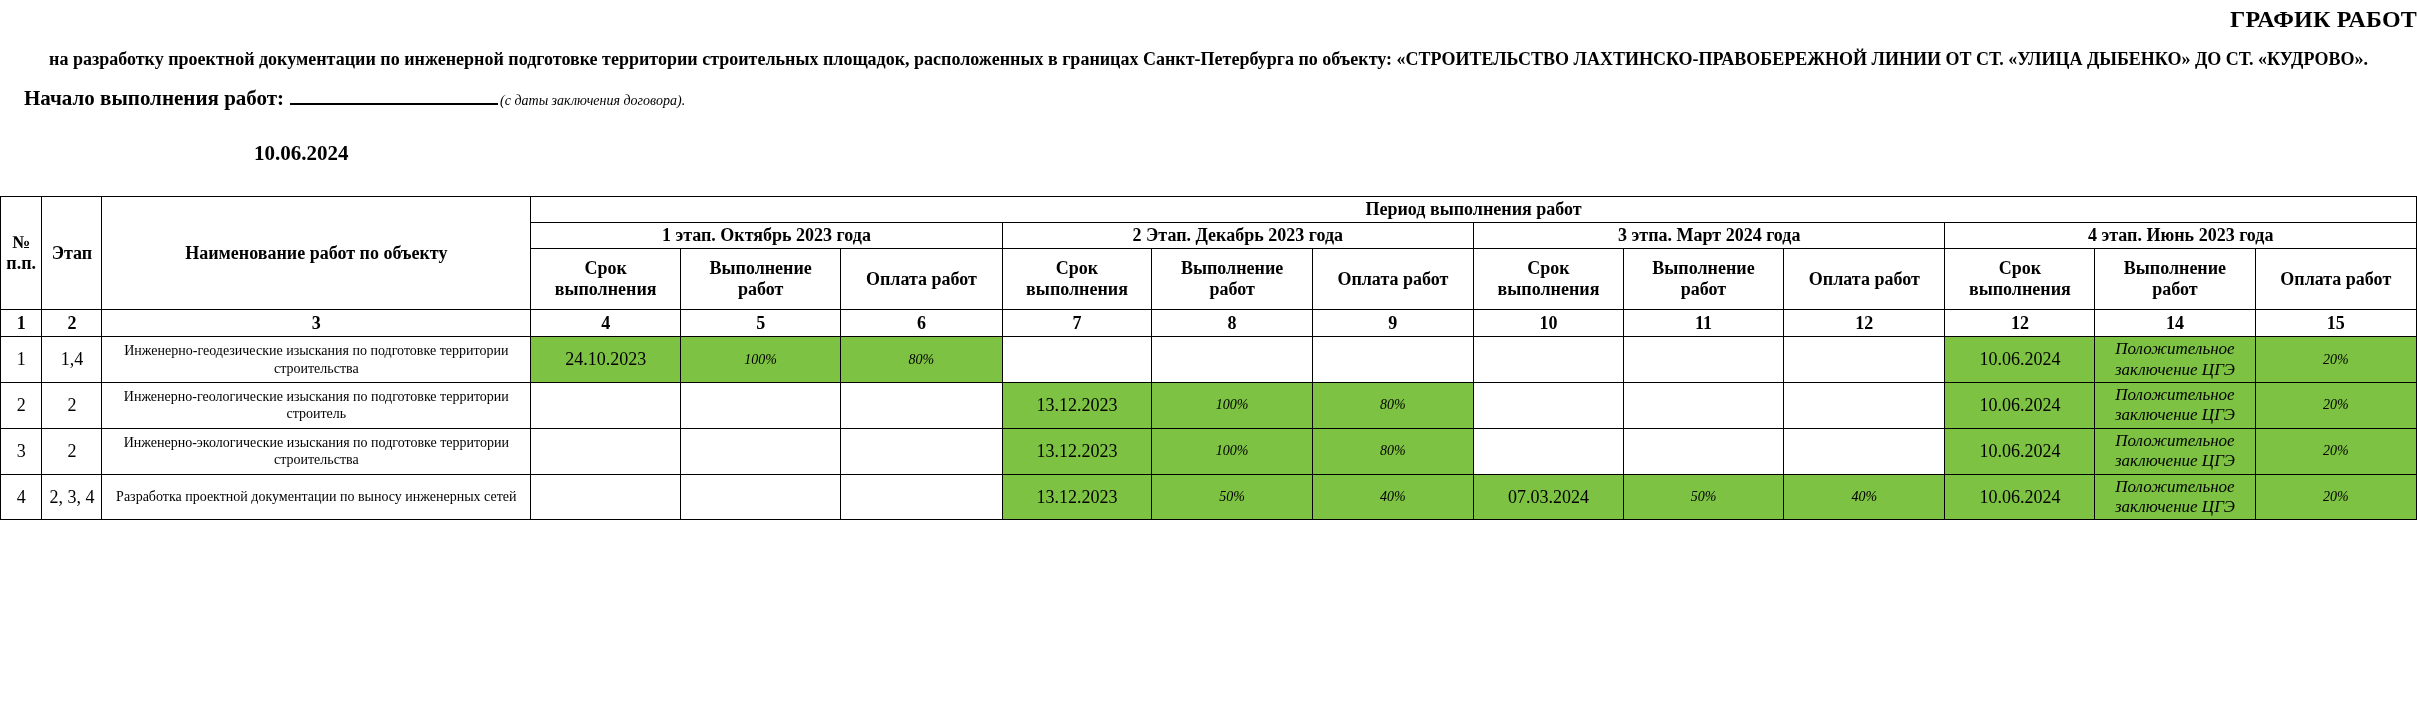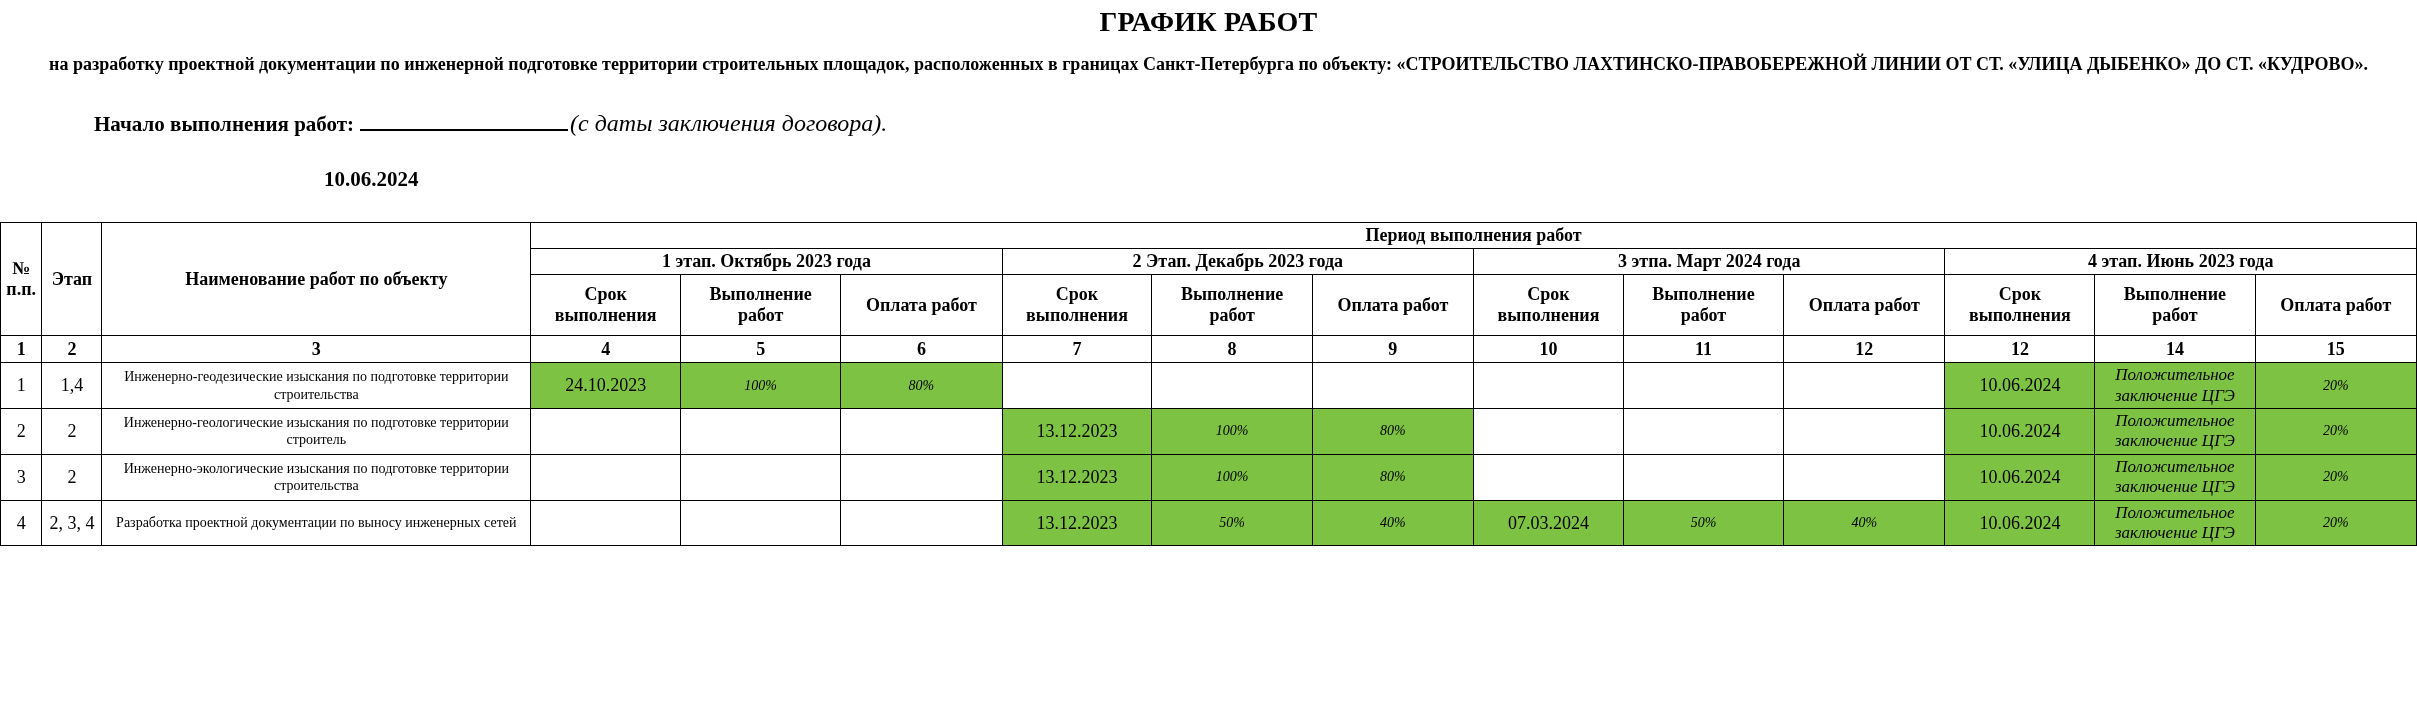--- a/index.html
+++ b/index.html
@@ -12,57 +12,57 @@
     height: 704px;
     font-family: "Liberation Serif", "DejaVu Serif", serif;
     color: #000000;
     overflow: hidden;
   }
   .page {
     width: 2417px;
     position: relative;
   }
   .doc-title {
-    text-align: center;
-    font-weight: bold;
-    font-size: 28px;
+    text-align: right;
+    font-weight: bold;
+    font-size: 24px;
     margin-top: 6px;
     letter-spacing: .2px;
   }
   .doc-subtitle {
     text-align: center;
     font-weight: bold;
     font-size: 18px;
     line-height: 1.35;
     margin: 14px 28px 0 28px;
   }
   .meta-block {
-    margin-top: 34px;
-    padding-left: 94px;
+    margin-top: 14px;
+    padding-left: 24px;
     font-size: 21px;
   }
   .meta-row {
     display: flex;
     align-items: baseline;
     margin-bottom: 30px;
   }
   .meta-label {
     font-weight: bold;
     white-space: pre;
   }
   .meta-blank {
     display: inline-block;
     width: 208px;
     border-bottom: 2px solid #000;
     margin: 0 2px 0 6px;
     height: 18px;
   }
   .meta-note {
     font-style: italic;
-    font-size: 24px;
+    font-size: 14px;
   }
   .meta-value {
     font-weight: bold;
     margin-left: 230px;
   }
   table.grid {
     border-collapse: collapse;
     width: 2417px;
     table-layout: fixed;
     margin-top: 10px;

